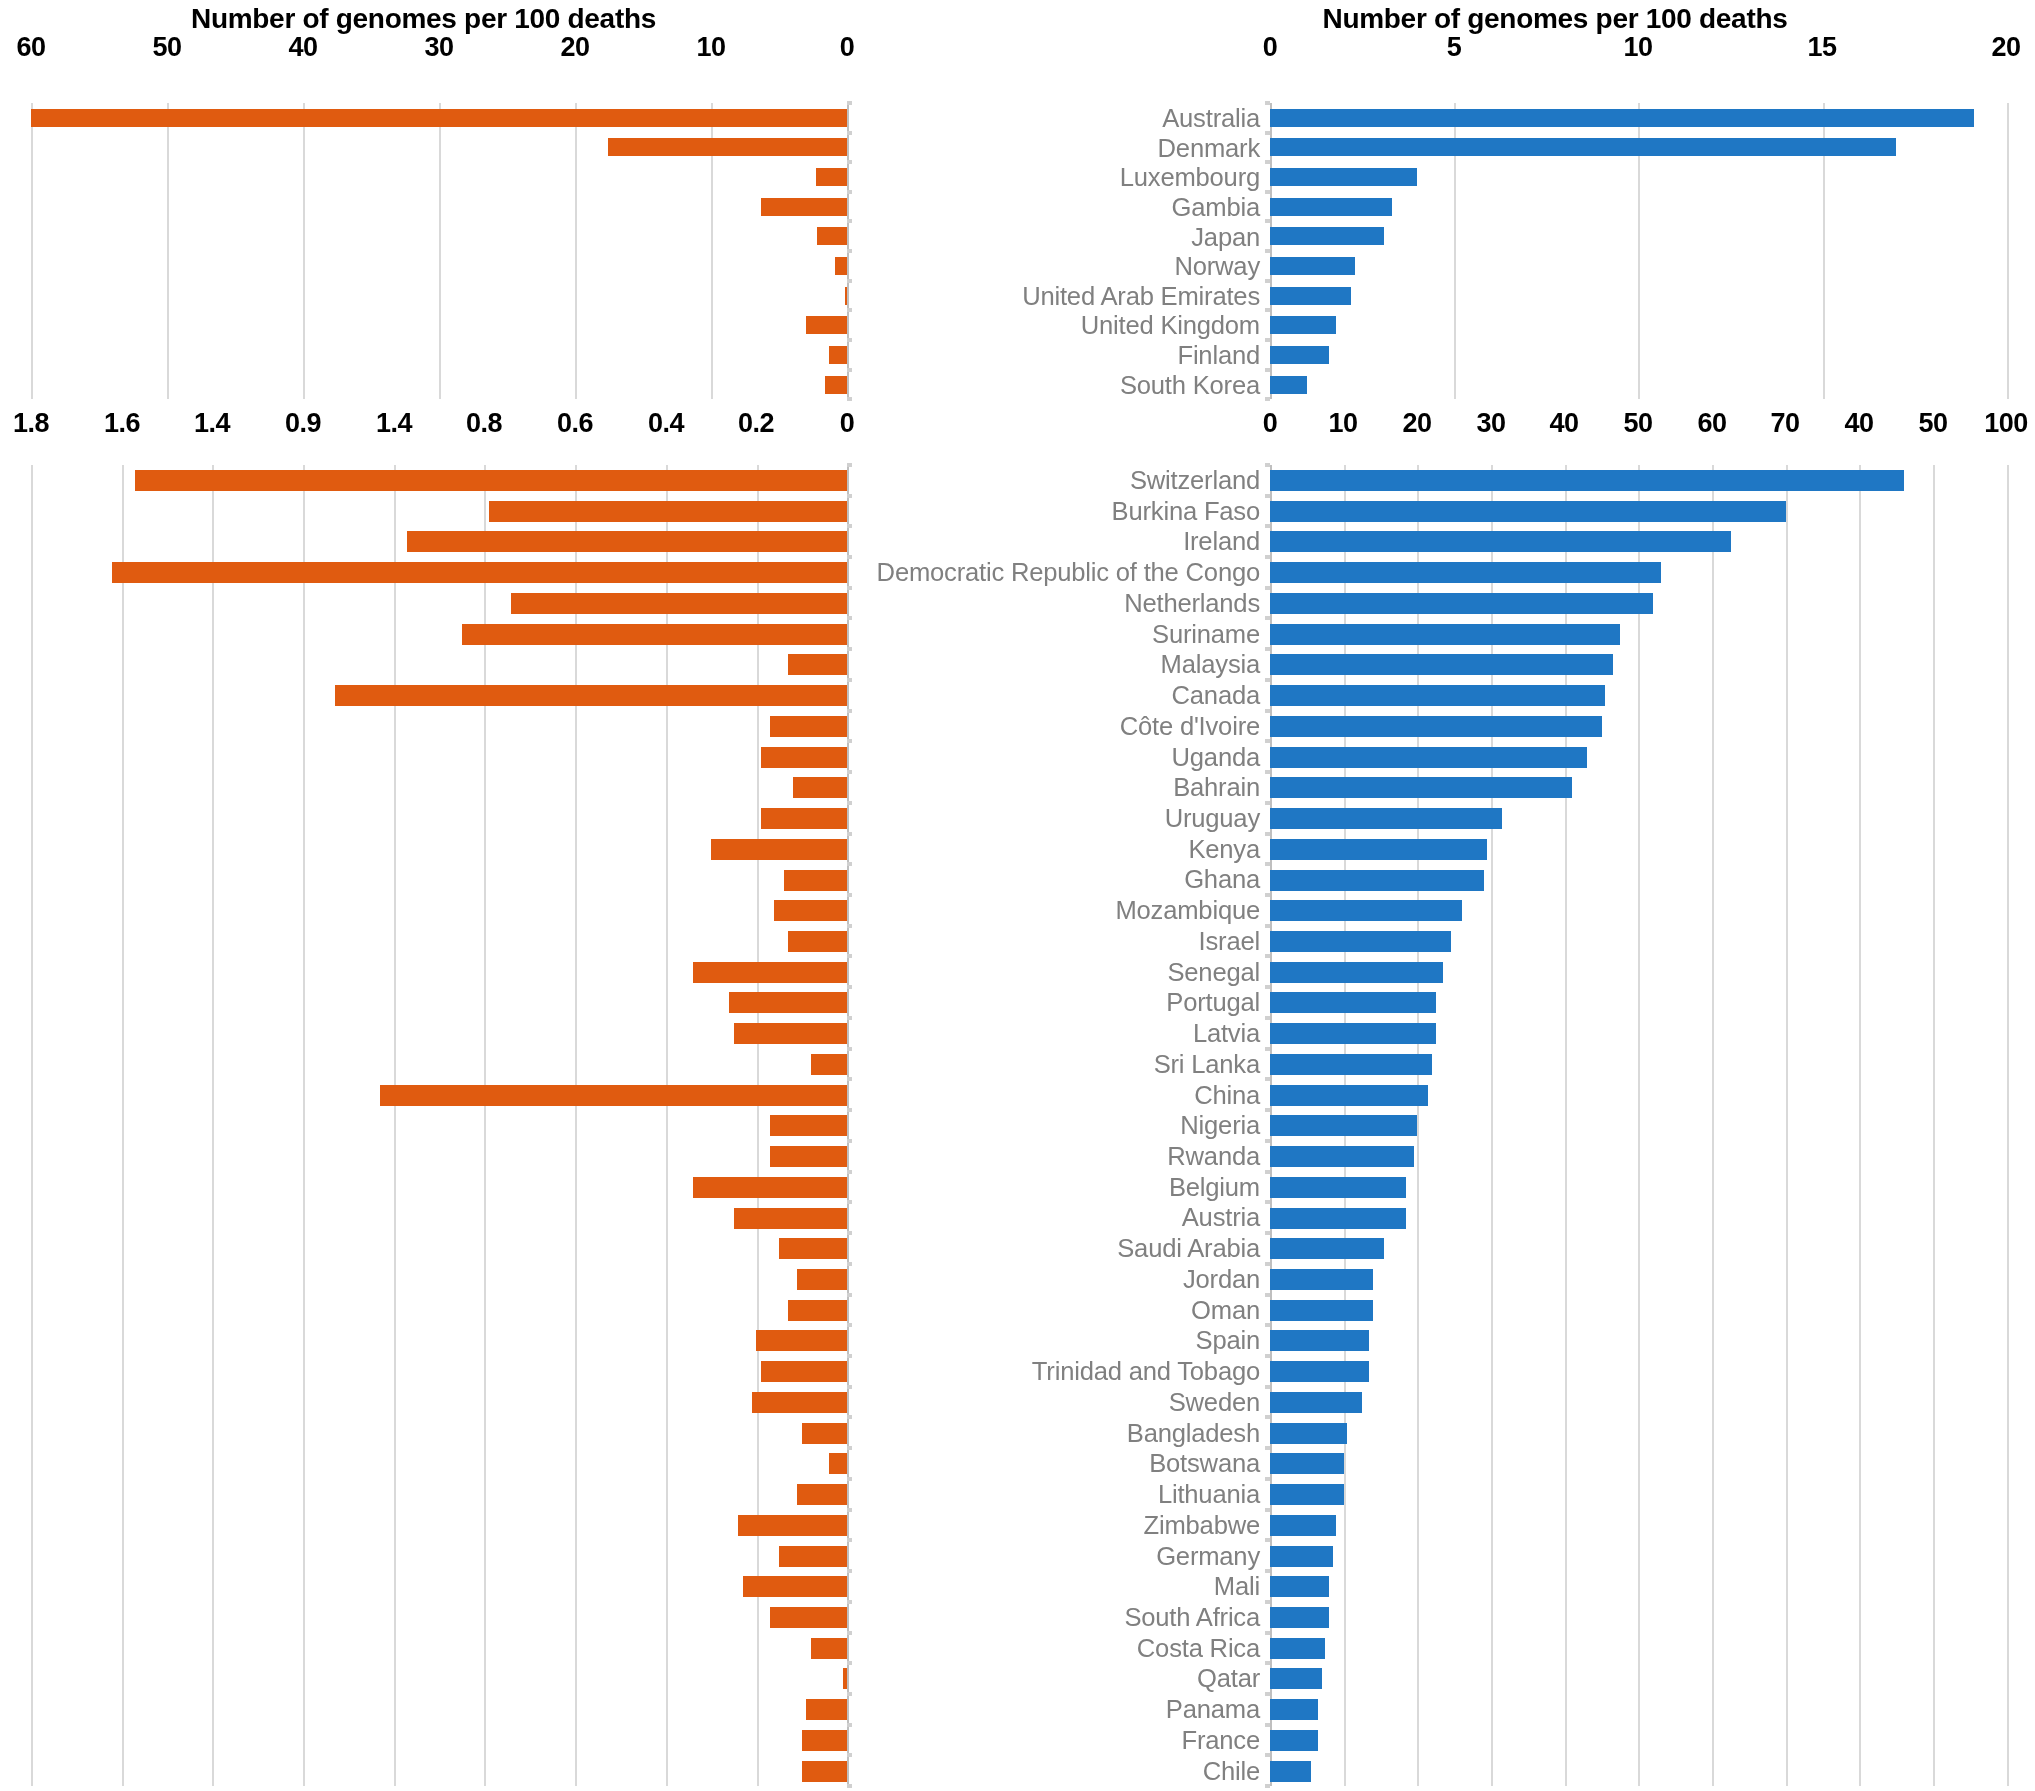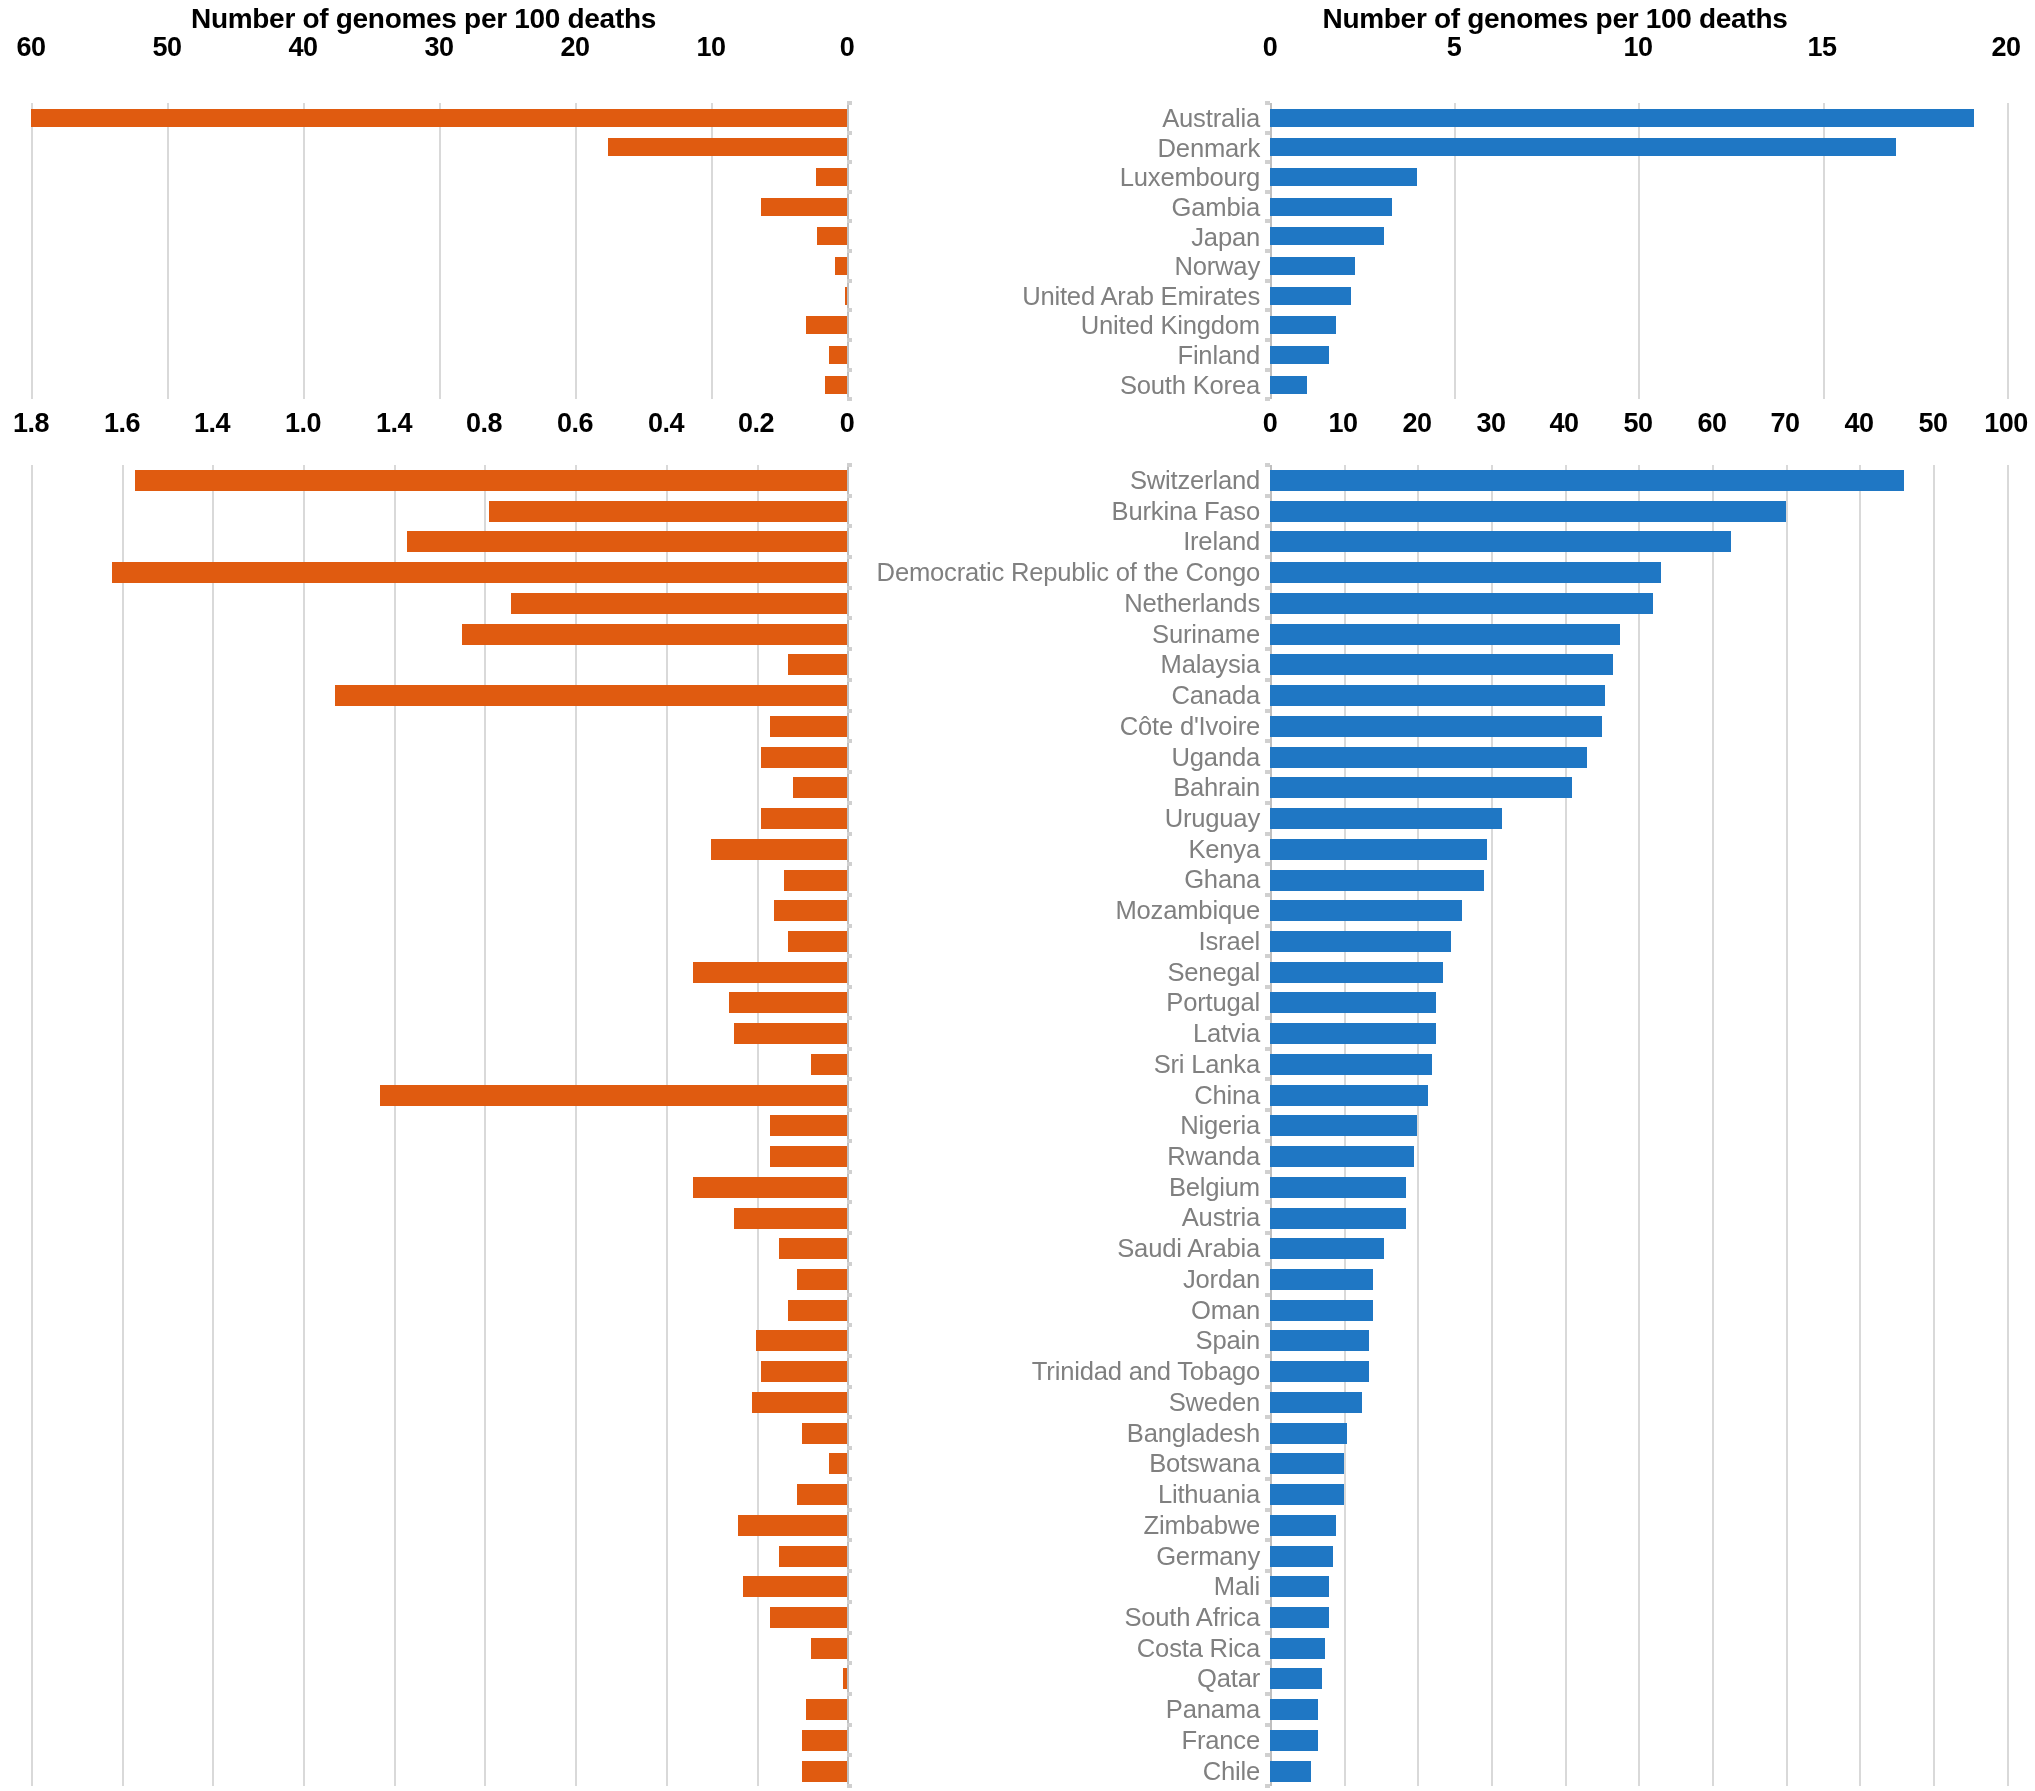--- a/index.html
+++ b/index.html
@@ -115,21 +115,21 @@
       <div class="tick-label" style="left: 1270px;">0</div>
       <div class="tick-label" style="left: 1454px;">5</div>
       <div class="tick-label" style="left: 1638px;">10</div>
       <div class="tick-label" style="left: 1822px;">15</div>
       <div class="tick-label" style="left: 2006px;">20</div>
     </div>
   <div class="axis" id="axis-bl" style="left: 0px; top: 408px; width: 2035px;">
       <div class="tick-label" style="left: 31px;">1.8</div>
       <div class="tick-label" style="left: 122px;">1.6</div>
       <div class="tick-label" style="left: 212px;">1.4</div>
-      <div class="tick-label" style="left: 303px;">1.0</div>
+      <div class="tick-label" style="left: 303px;">0.9</div>
       <div class="tick-label" style="left: 394px;">1.4</div>
       <div class="tick-label" style="left: 484px;">0.8</div>
       <div class="tick-label" style="left: 575px;">0.6</div>
       <div class="tick-label" style="left: 666px;">0.4</div>
       <div class="tick-label" style="left: 756px;">0.2</div>
       <div class="tick-label" style="left: 847px;">0</div>
     </div>
   <div class="axis" id="axis-br" style="left: 0px; top: 408px; width: 2035px;">
       <div class="tick-label" style="left: 1270px;">0</div>
       <div class="tick-label" style="left: 1343px;">10</div>

